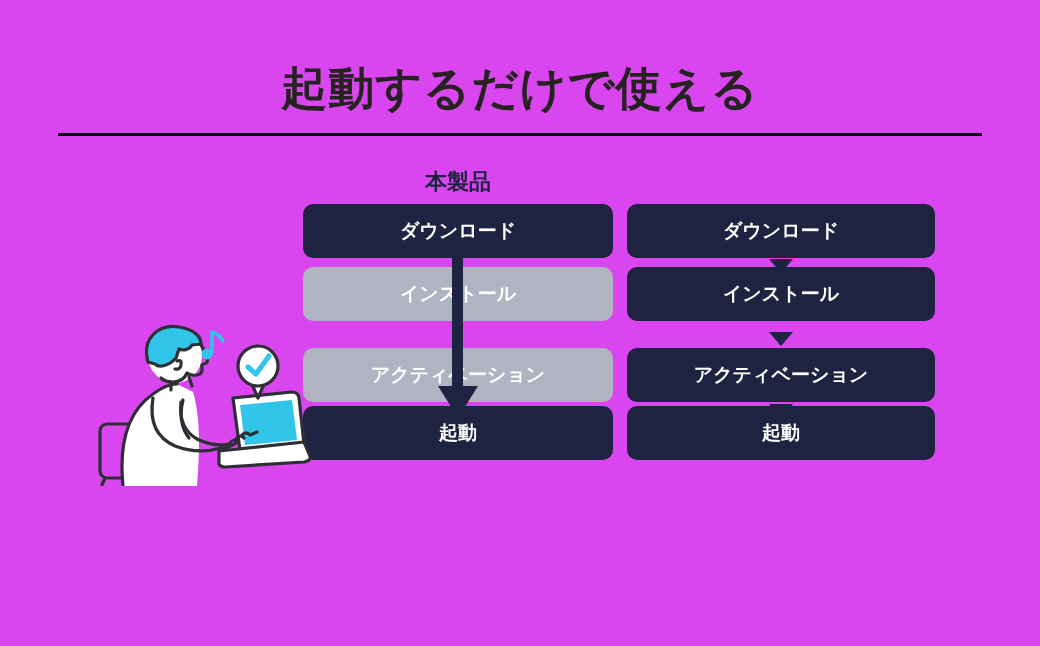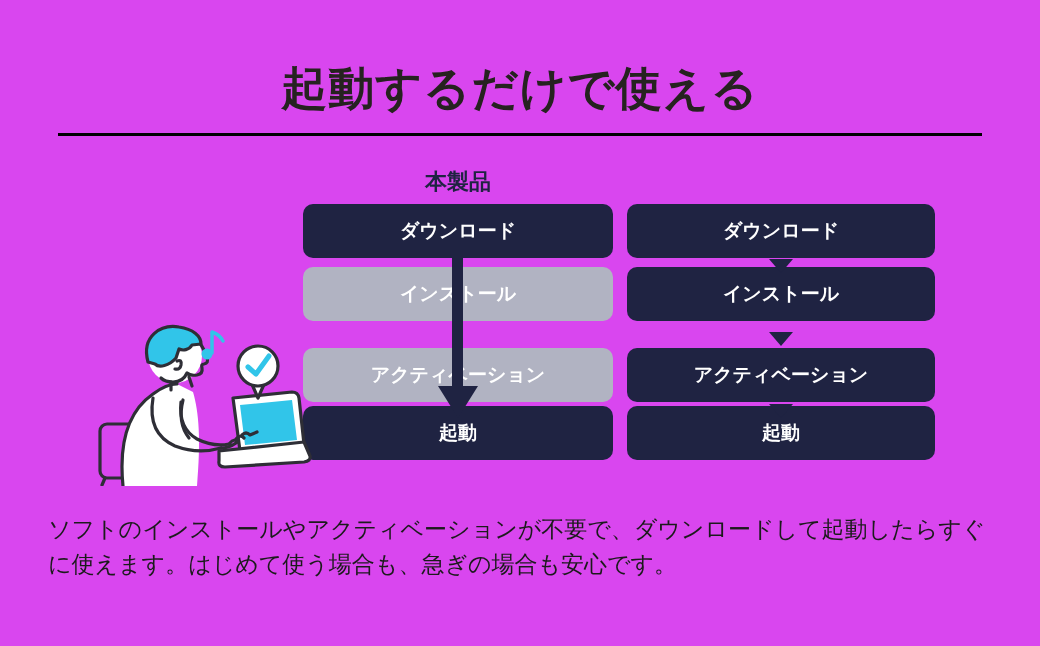--- a/index.html
+++ b/index.html
@@ -117,16 +117,14 @@
         <path d="M117 33 L117 12 Q124 14 128 21" stroke-width="3.5" class="cyanstroke"></path>
       </g>
       <g>
         <path d="M156 62 L170 62 L163 78 Z" class="ink whitefill"></path>
         <circle cx="163" cy="46" r="20" class="ink whitefill"></circle>
         <path d="M153 47 L161 54 L174 36" stroke-width="5" class="cyanstroke"></path>
       </g>
     </svg>
   </div>
 
-  <p class="description">ソフトのインストールやアクティベーションが不要で、ダウンロードして起動したらすぐ
-に使えます。はじめて使う場合も、急ぎの場合も安心です。</p>
 
 </div>
 
 </body></html>

